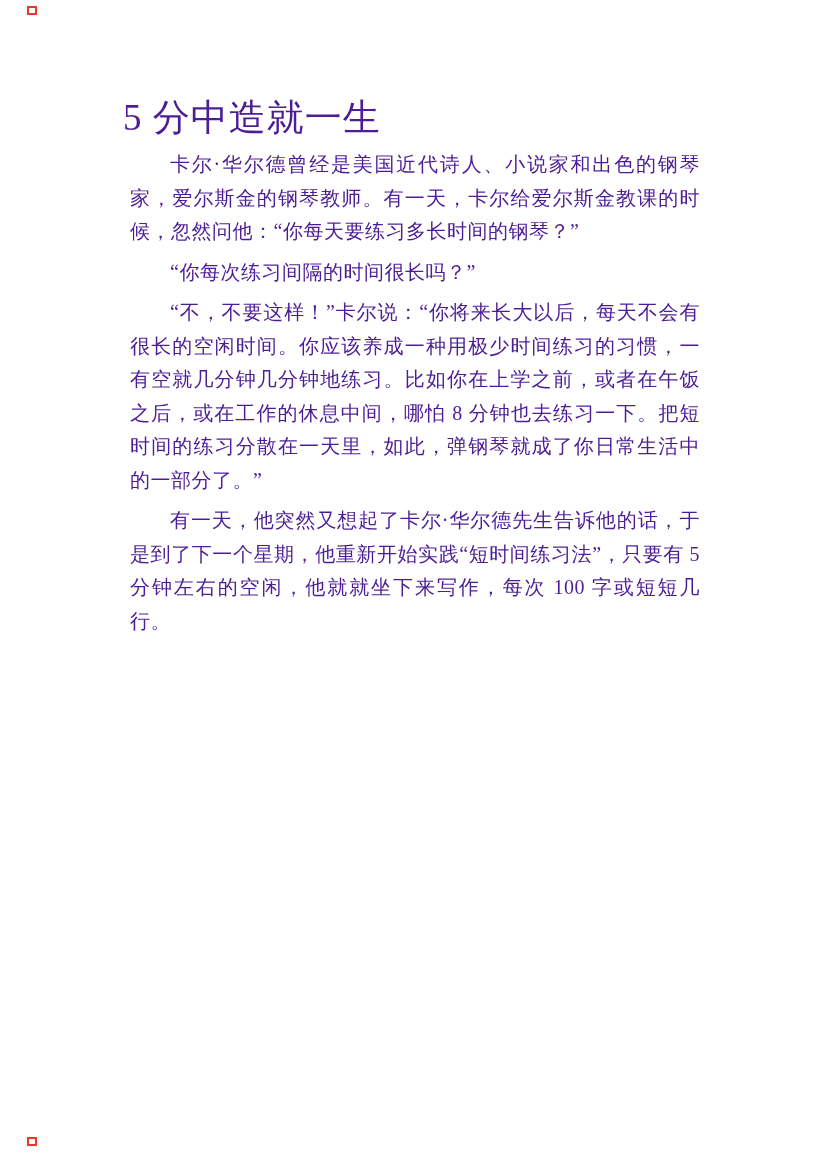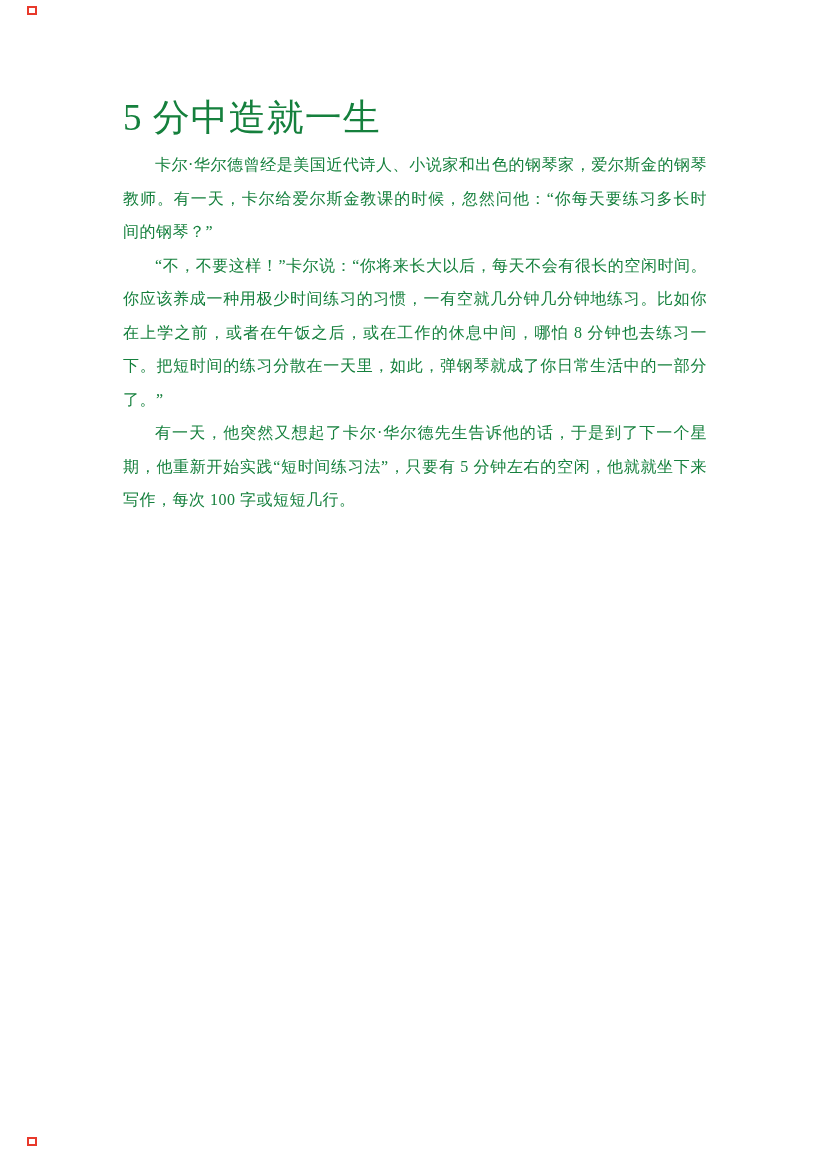--- a/index.html
+++ b/index.html
@@ -7,39 +7,39 @@
     padding: 0;
     background: #ffffff;
   }
   .page {
     position: relative;
     width: 827px;
     height: 1169px;
     background: #ffffff;
     overflow: hidden;
     font-family: "Liberation Serif", "DejaVu Serif", serif;
-    color: #15803d;
+    color: #4c1d95;
   }
   .content {
     position: absolute;
     left: 123px;
     top: 96px;
     width: 584px;
   }
   .doc-title {
     font-size: 37px;
     line-height: 44px;
     font-weight: normal;
     margin: 0 0 8px 0;
     letter-spacing: 1px;
     white-space: nowrap;
   }
   .doc-body p {
-    margin: 0;
-    font-size: 16px;
+    margin: 7px;
+    font-size: 20px;
     line-height: 33.5px;
     text-indent: 2em;
     text-align: justify;
     text-align-last: left;
     letter-spacing: 0.5px;
   }
   .corner-mark {
     position: absolute;
     width: 6px;
     height: 5px;
@@ -55,18 +55,19 @@
 <div class="page">
 
   <span class="corner-mark top"></span>
   <span class="corner-mark bottom"></span>
 
   <div class="content">
     <h1 class="doc-title">5 分中造就一生</h1>
 
     <div class="doc-body">
       <p>卡尔·华尔德曾经是美国近代诗人、小说家和出色的钢琴家，爱尔斯金的钢琴教师。有一天，卡尔给爱尔斯金教课的时候，忽然问他：“你每天要练习多长时间的钢琴？”</p>
+      <p>“你每次练习间隔的时间很长吗？”</p>
       <p>“不，不要这样！”卡尔说：“你将来长大以后，每天不会有很长的空闲时间。你应该养成一种用极少时间练习的习惯，一有空就几分钟几分钟地练习。比如你在上学之前，或者在午饭之后，或在工作的休息中间，哪怕 8 分钟也去练习一下。把短时间的练习分散在一天里，如此，弹钢琴就成了你日常生活中的一部分了。”</p>
       <p>有一天，他突然又想起了卡尔·华尔德先生告诉他的话，于是到了下一个星期，他重新开始实践“短时间练习法”，只要有 5 分钟左右的空闲，他就就坐下来写作，每次 100 字或短短几行。</p>
     </div>
   </div>
 
 </div>
 
 </body></html>

